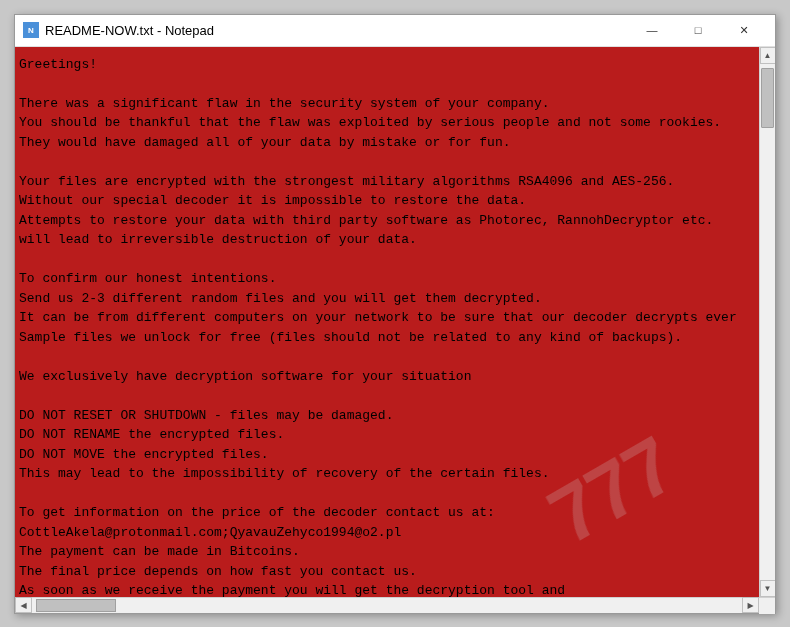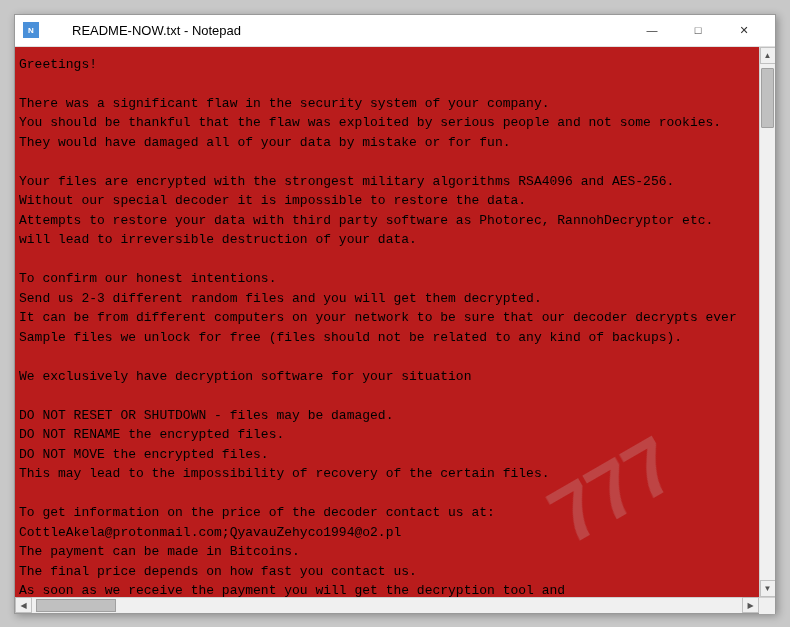--- a/index.html
+++ b/index.html
@@ -53,21 +53,20 @@
       align-items: center;
       justify-content: center;
       font-size: 10px;
       color: white;
       font-weight: bold;
     }
 
     .title-text {
       font-size: 13px;
       color: #000;
-      margin-left: 27px;
     }
 
     .title-bar-controls {
       display: flex;
       gap: 0;
     }
 
     .title-btn {
       width: 46px;
       height: 32px;

